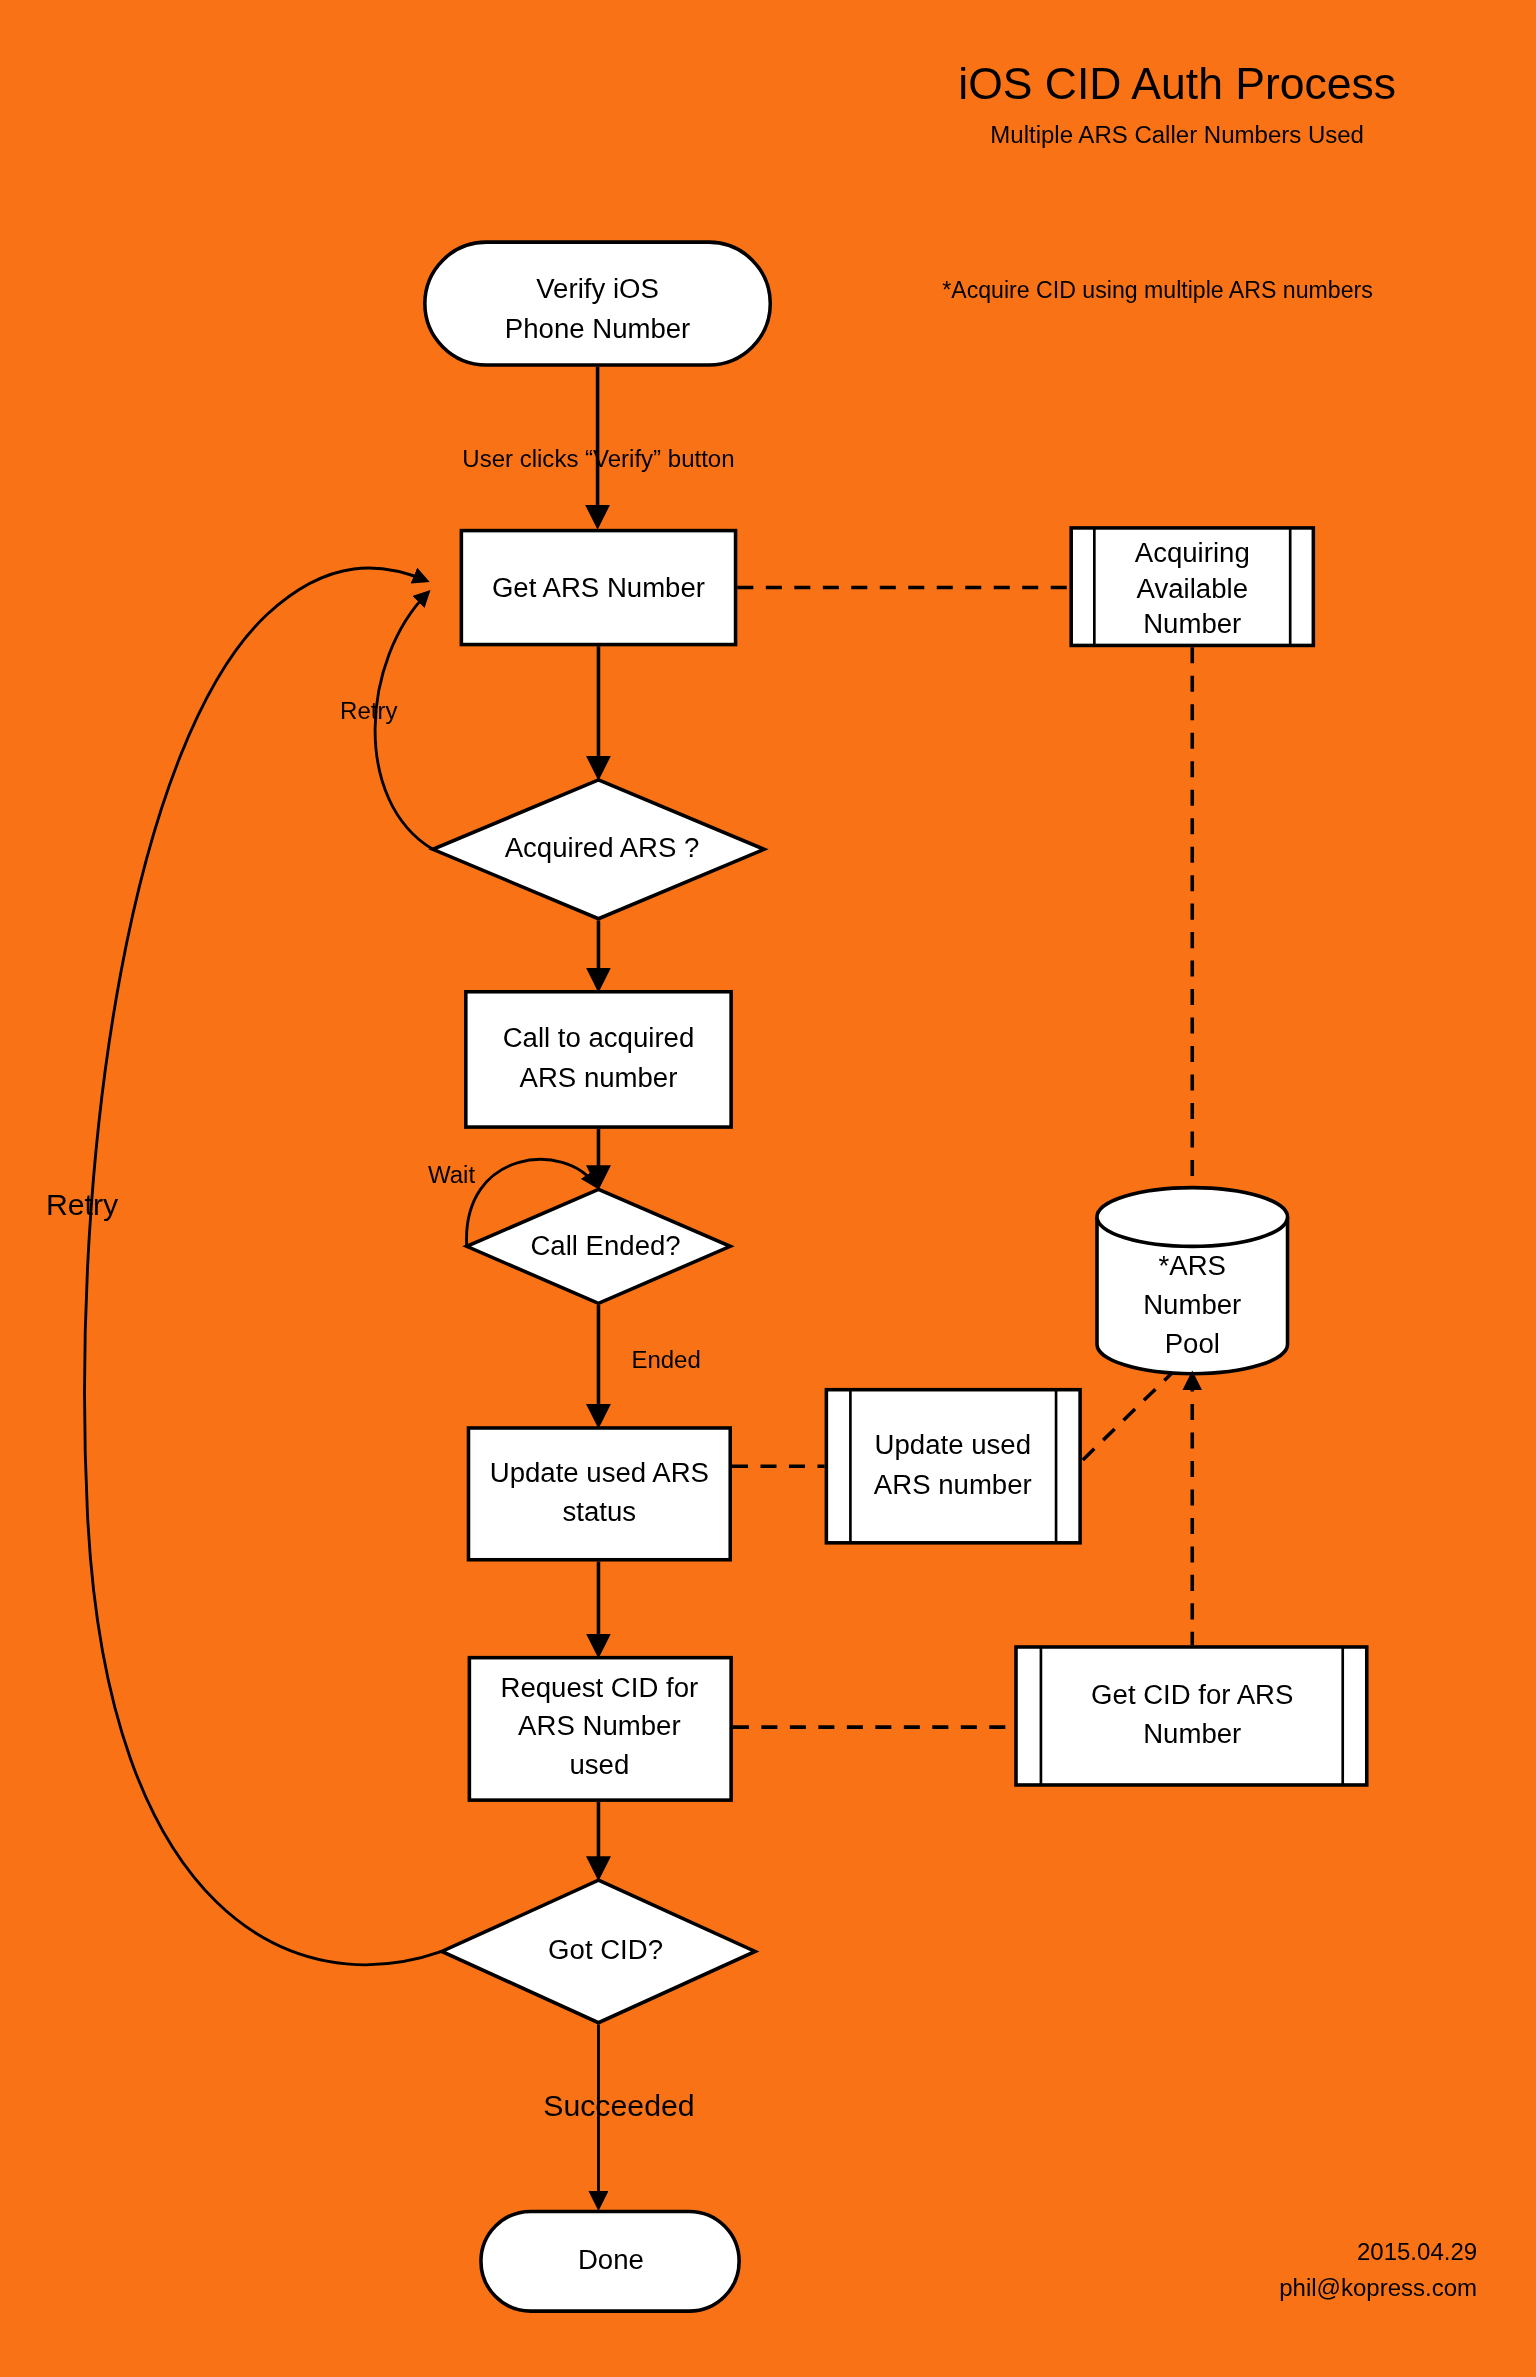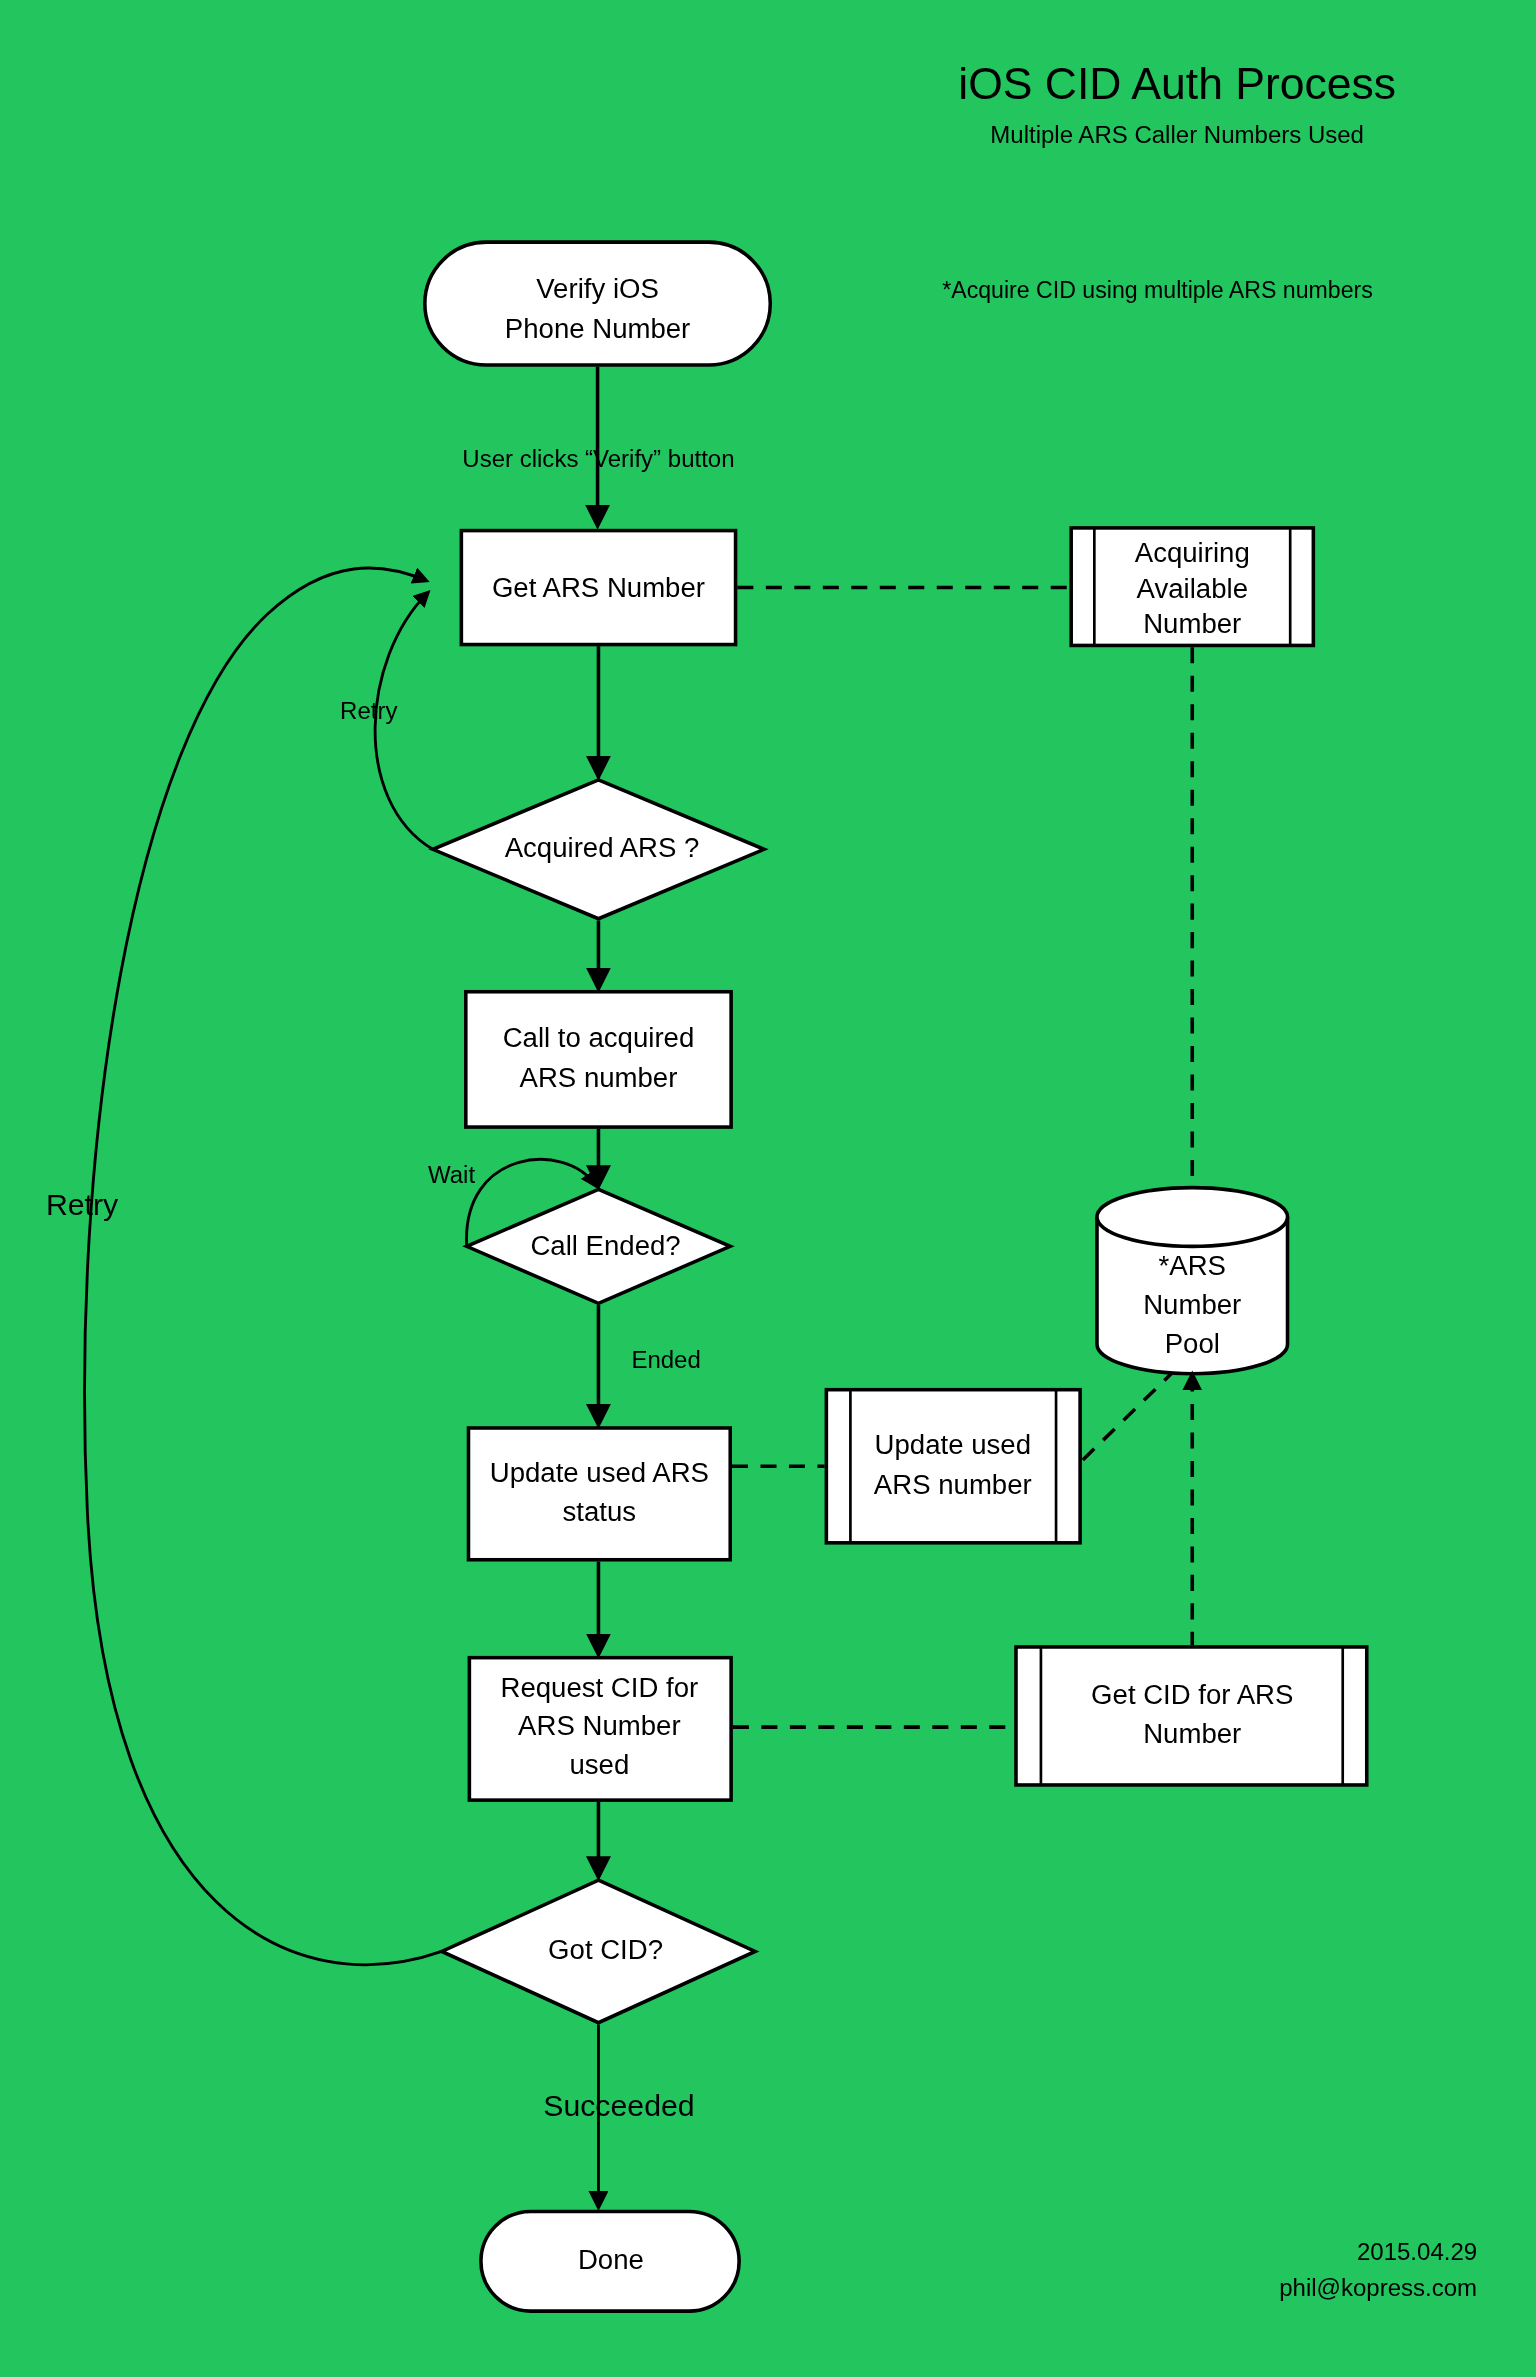--- a/index.html
+++ b/index.html
@@ -7,21 +7,21 @@
     padding: 0;
     background: #ffffff;
   }
   body {
     font-family: "Liberation Sans", sans-serif;
   }
   #page {
     position: relative;
     width: 1537px;
     height: 2377px;
-    background: #22c55e;
+    background: #f97316;
     overflow: hidden;
   }
   svg#diagram {
     position: absolute;
     top: 0;
     left: 0;
     width: 1537px;
     height: 2377px;
   }
   .shape-stroke {

